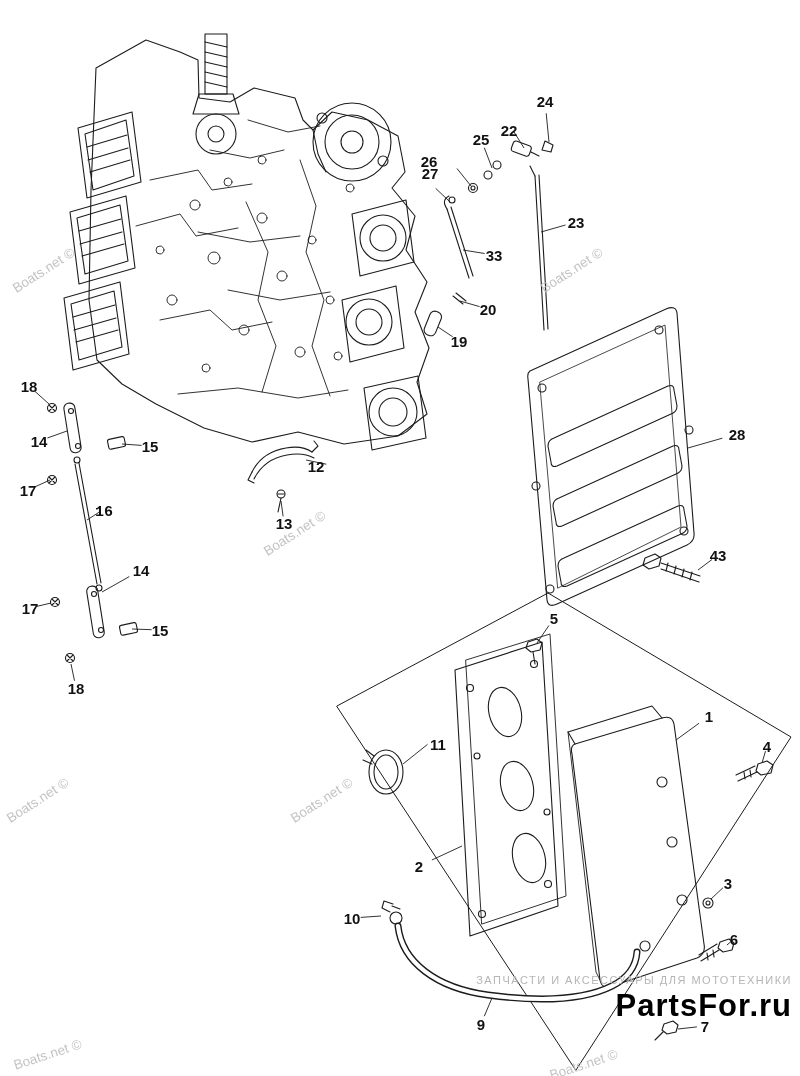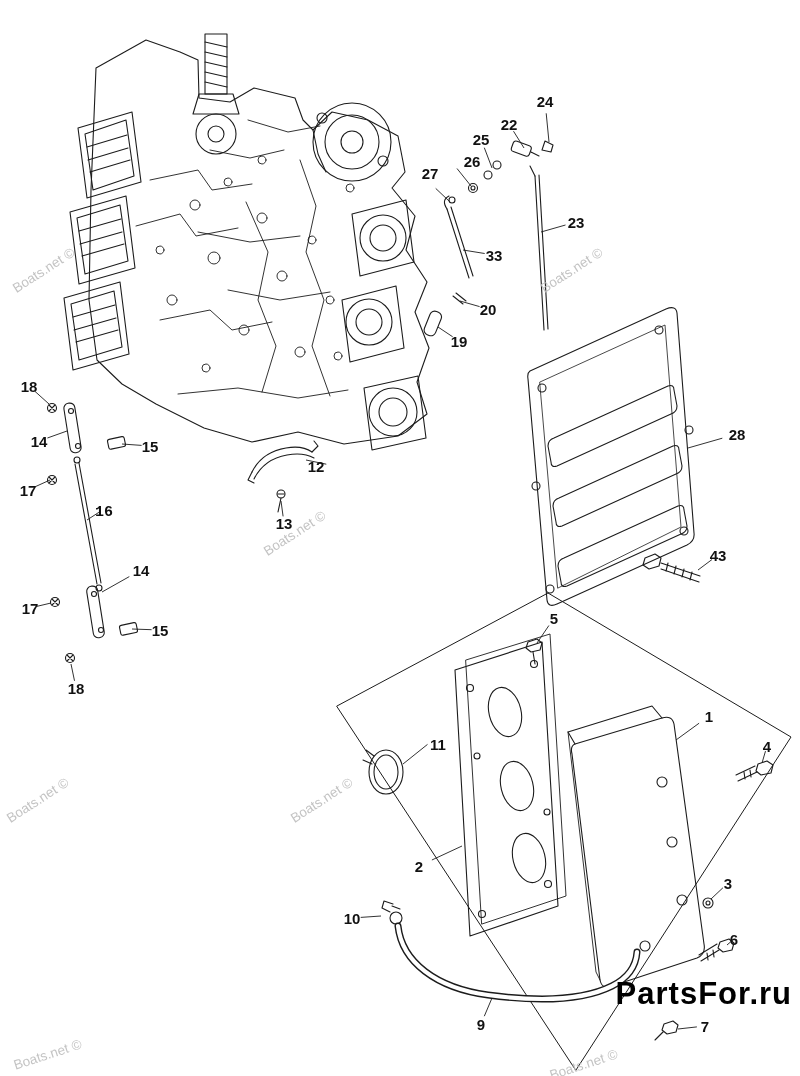--- a/index.html
+++ b/index.html
@@ -244,23 +244,23 @@
       <line x1="431.9" y1="860" x2="462" y2="846"></line>
       <line x1="722.9" y1="887.8" x2="711" y2="899"></line>
       <line x1="360.7" y1="917.4" x2="381" y2="916"></line>
       <line x1="731.9" y1="940.8" x2="727" y2="945"></line>
       <line x1="484.3" y1="1016.2" x2="492" y2="998"></line>
       <line x1="696.9" y1="1026.9" x2="678" y2="1029"></line>
     </svg>
 
   <div class="callout-layer">
       <span class="callout" style="left: 545px; top: 101px;">24</span>
-      <span class="callout" style="left: 509px; top: 124px;">22</span>
+      <span class="callout" style="left: 509px; top: 130px;">22</span>
       <span class="callout" style="left: 481px; top: 139px;">25</span>
-      <span class="callout" style="left: 472px; top: 161px;">26</span>
+      <span class="callout" style="left: 429px; top: 161px;">26</span>
       <span class="callout" style="left: 430px; top: 173px;">27</span>
       <span class="callout" style="left: 576px; top: 222px;">23</span>
       <span class="callout" style="left: 494px; top: 255px;">33</span>
       <span class="callout" style="left: 488px; top: 309px;">20</span>
       <span class="callout" style="left: 459px; top: 341px;">19</span>
       <span class="callout" style="left: 29px; top: 386px;">18</span>
       <span class="callout" style="left: 39px; top: 441px;">14</span>
       <span class="callout" style="left: 150px; top: 446px;">15</span>
       <span class="callout" style="left: 28px; top: 490px;">17</span>
       <span class="callout" style="left: 104px; top: 512px; font-family: Liberation Mono, monospace;">16</span>
@@ -288,16 +288,17 @@
       <span class="wm" style="left: 14px; top: 282px; transform: rotate(-33deg);">Boats.net ©</span>
       <span class="wm" style="left: 542px; top: 282px; transform: rotate(-33deg);">Boats.net ©</span>
       <span class="wm" style="left: 265px; top: 545px; transform: rotate(-33deg);">Boats.net ©</span>
       <span class="wm" style="left: 8px; top: 812px; transform: rotate(-33deg);">Boats.net ©</span>
       <span class="wm" style="left: 292px; top: 812px; transform: rotate(-33deg);">Boats.net ©</span>
       <span class="wm" style="left: 14px; top: 1058px; transform: rotate(-18deg);">Boats.net ©</span>
       <span class="wm" style="left: 550px; top: 1068px; transform: rotate(-18deg);">Boats.net ©</span>
     </div>
 
   <div class="branding">
+    <div class="tagline">ЗАПЧАСТИ И АКСЕССУАРЫ ДЛЯ МОТОТЕХНИКИ</div>
     <div class="logo">PartsFor.ru</div>
   </div>
 
 </div>
 
 </body></html>

